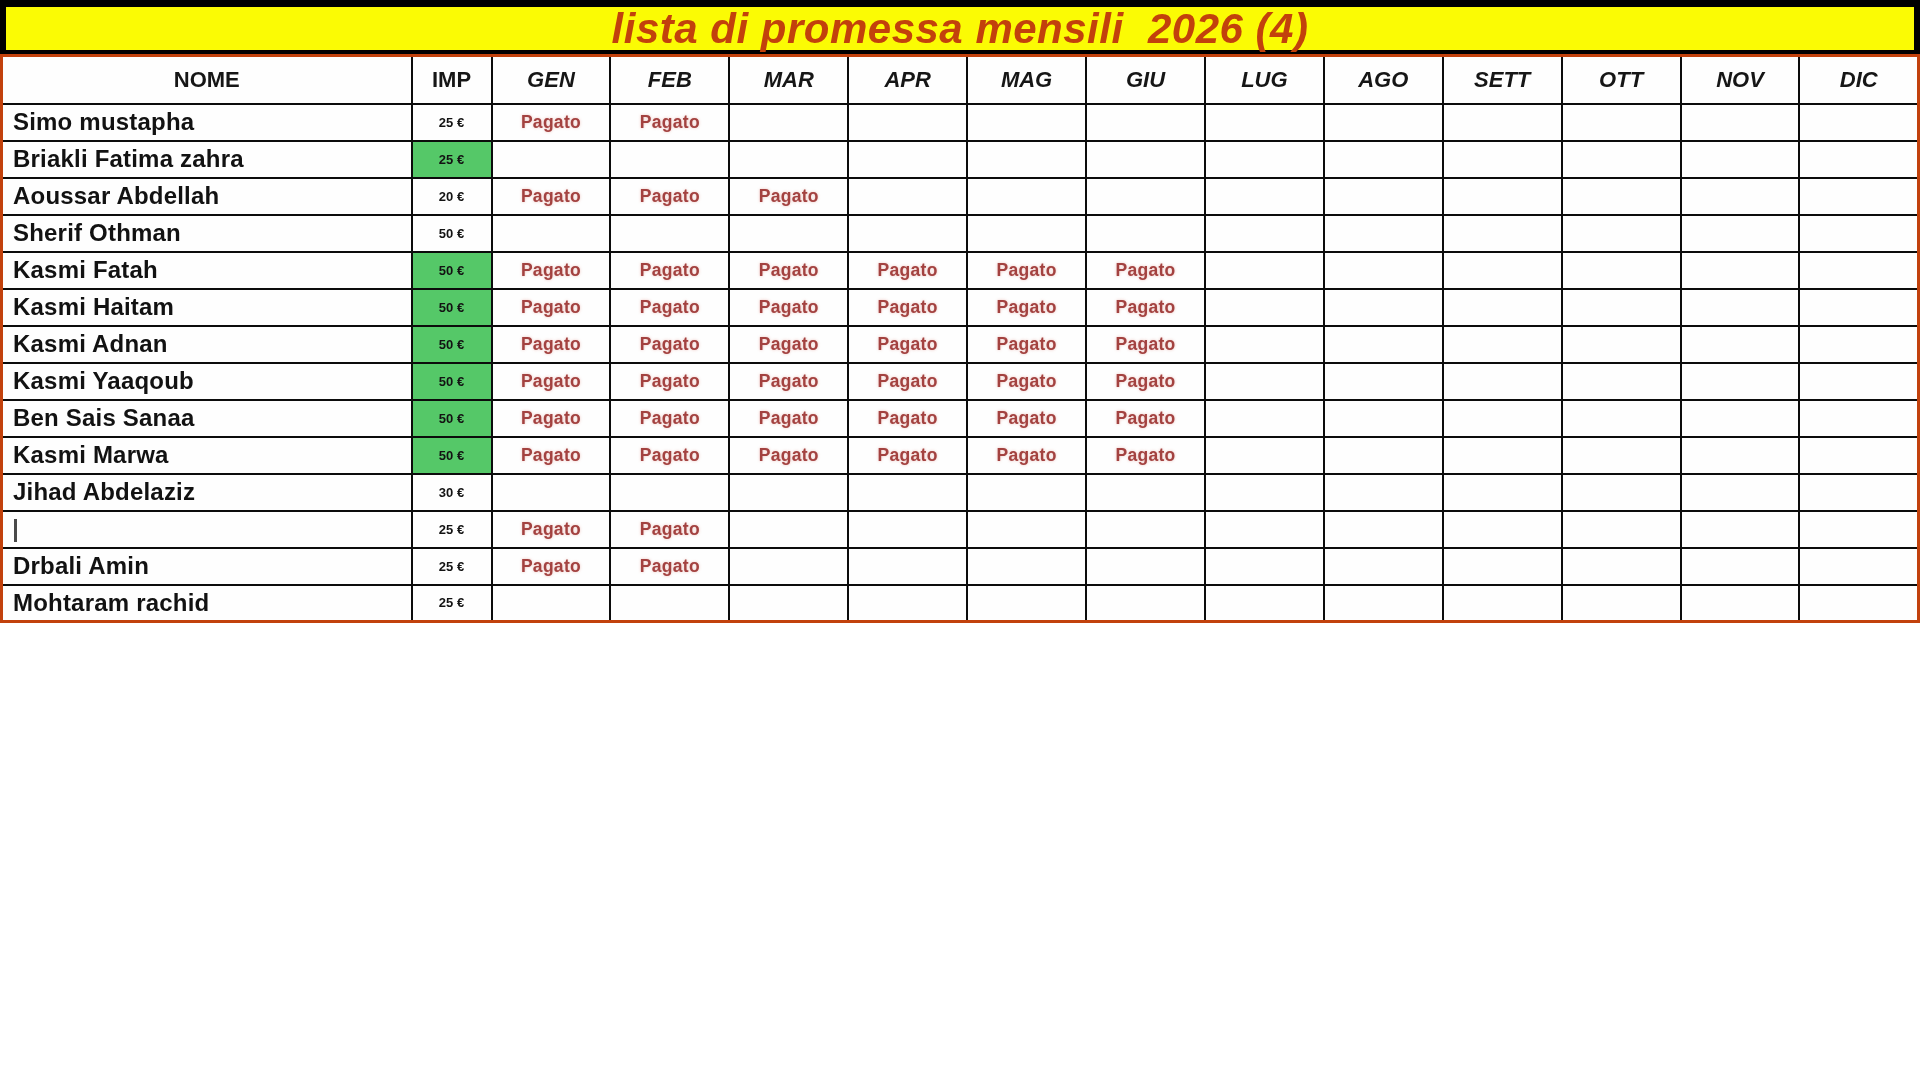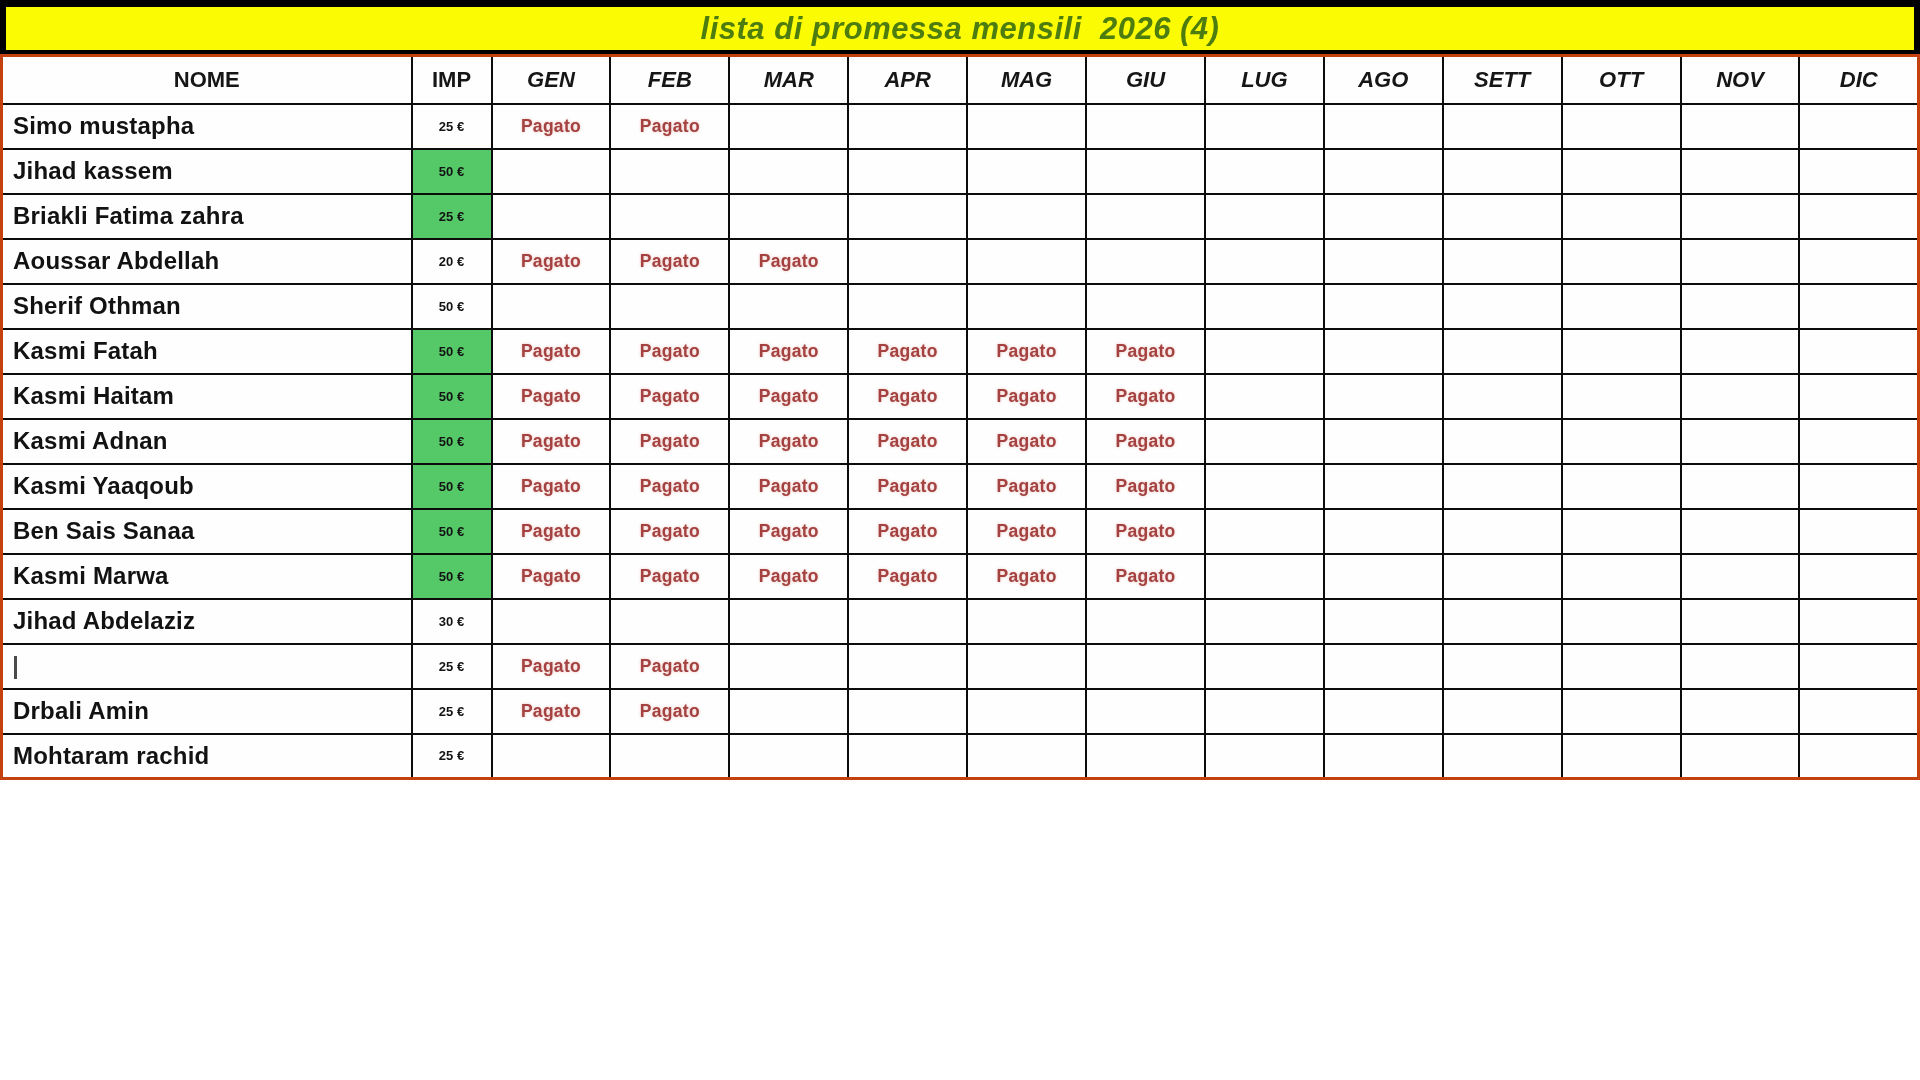--- a/index.html
+++ b/index.html
@@ -7,35 +7,35 @@
     width:1920px;height:1080px;background:#ffffff;overflow:hidden;position:relative;
     font-family:"Liberation Sans", sans-serif;color:#111;
   }
   .title-bar{
     box-sizing:border-box;height:54px;background:#FBFB04;
     border-top:7px solid #000;border-bottom:4px solid #000;
     border-left:6px solid #000;border-right:6px solid #000;
     display:flex;align-items:center;justify-content:center;
   }
   .title-bar span{
-    font-style:italic;font-weight:bold;font-size:31px;letter-spacing:.5px;color:#4d7c0f;
+    font-style:italic;font-weight:bold;font-size:42px;letter-spacing:.5px;color:#c2410c;
     white-space:pre;
   }
   table.grid{
     border-collapse:collapse;table-layout:fixed;width:1920px;
     border:3px solid #c2410c;
   }
   col.c-name{width:410px;}
   col.c-imp{width:80px;}
   th,td{
     border:2.5px solid #0c0c0c;padding:0;overflow:hidden;white-space:nowrap;
     background:#fefefe;
   }
   thead tr{height:48px;}
-  tbody tr{height:45px;}
+  tbody tr{height:37px;}
   th{font-size:22px;font-weight:bold;text-align:center;color:#161616;}
   th.month-h{font-style:italic;}
   td.name-cell{
     text-align:left;padding-left:10px;font-size:24px;font-weight:bold;
     letter-spacing:.2px;color:#121212;
   }
   td.amount-cell{text-align:center;font-size:13px;font-weight:bold;color:#131313;}
   td.amount-cell.green{background:#55C868;}
   td.month-cell{text-align:center;}
   .paid{
@@ -100,36 +100,20 @@
           <td class="month-cell"></td>
           <td class="month-cell"></td>
           <td class="month-cell"></td>
           <td class="month-cell"></td>
           <td class="month-cell"></td>
           <td class="month-cell"></td>
           <td class="month-cell"></td>
           <td class="month-cell"></td>
         </tr>
         <tr>
-          <td class="name-cell"><span>Jihad kassem</span></td>
-          <td class="amount-cell green">50 €</td>
-          <td class="month-cell"></td>
-          <td class="month-cell"></td>
-          <td class="month-cell"></td>
-          <td class="month-cell"></td>
-          <td class="month-cell"></td>
-          <td class="month-cell"></td>
-          <td class="month-cell"></td>
-          <td class="month-cell"></td>
-          <td class="month-cell"></td>
-          <td class="month-cell"></td>
-          <td class="month-cell"></td>
-          <td class="month-cell"></td>
-        </tr>
-        <tr>
           <td class="name-cell"><span>Briakli Fatima zahra</span></td>
           <td class="amount-cell green">25 €</td>
           <td class="month-cell"></td>
           <td class="month-cell"></td>
           <td class="month-cell"></td>
           <td class="month-cell"></td>
           <td class="month-cell"></td>
           <td class="month-cell"></td>
           <td class="month-cell"></td>
           <td class="month-cell"></td>

